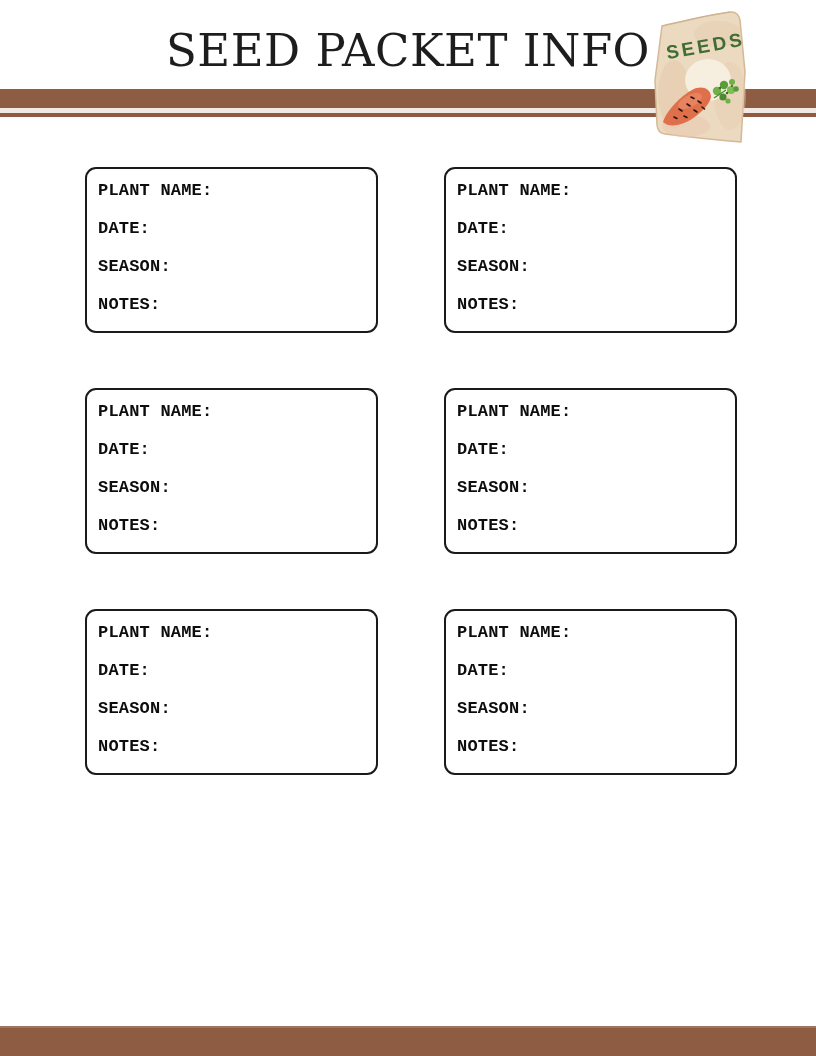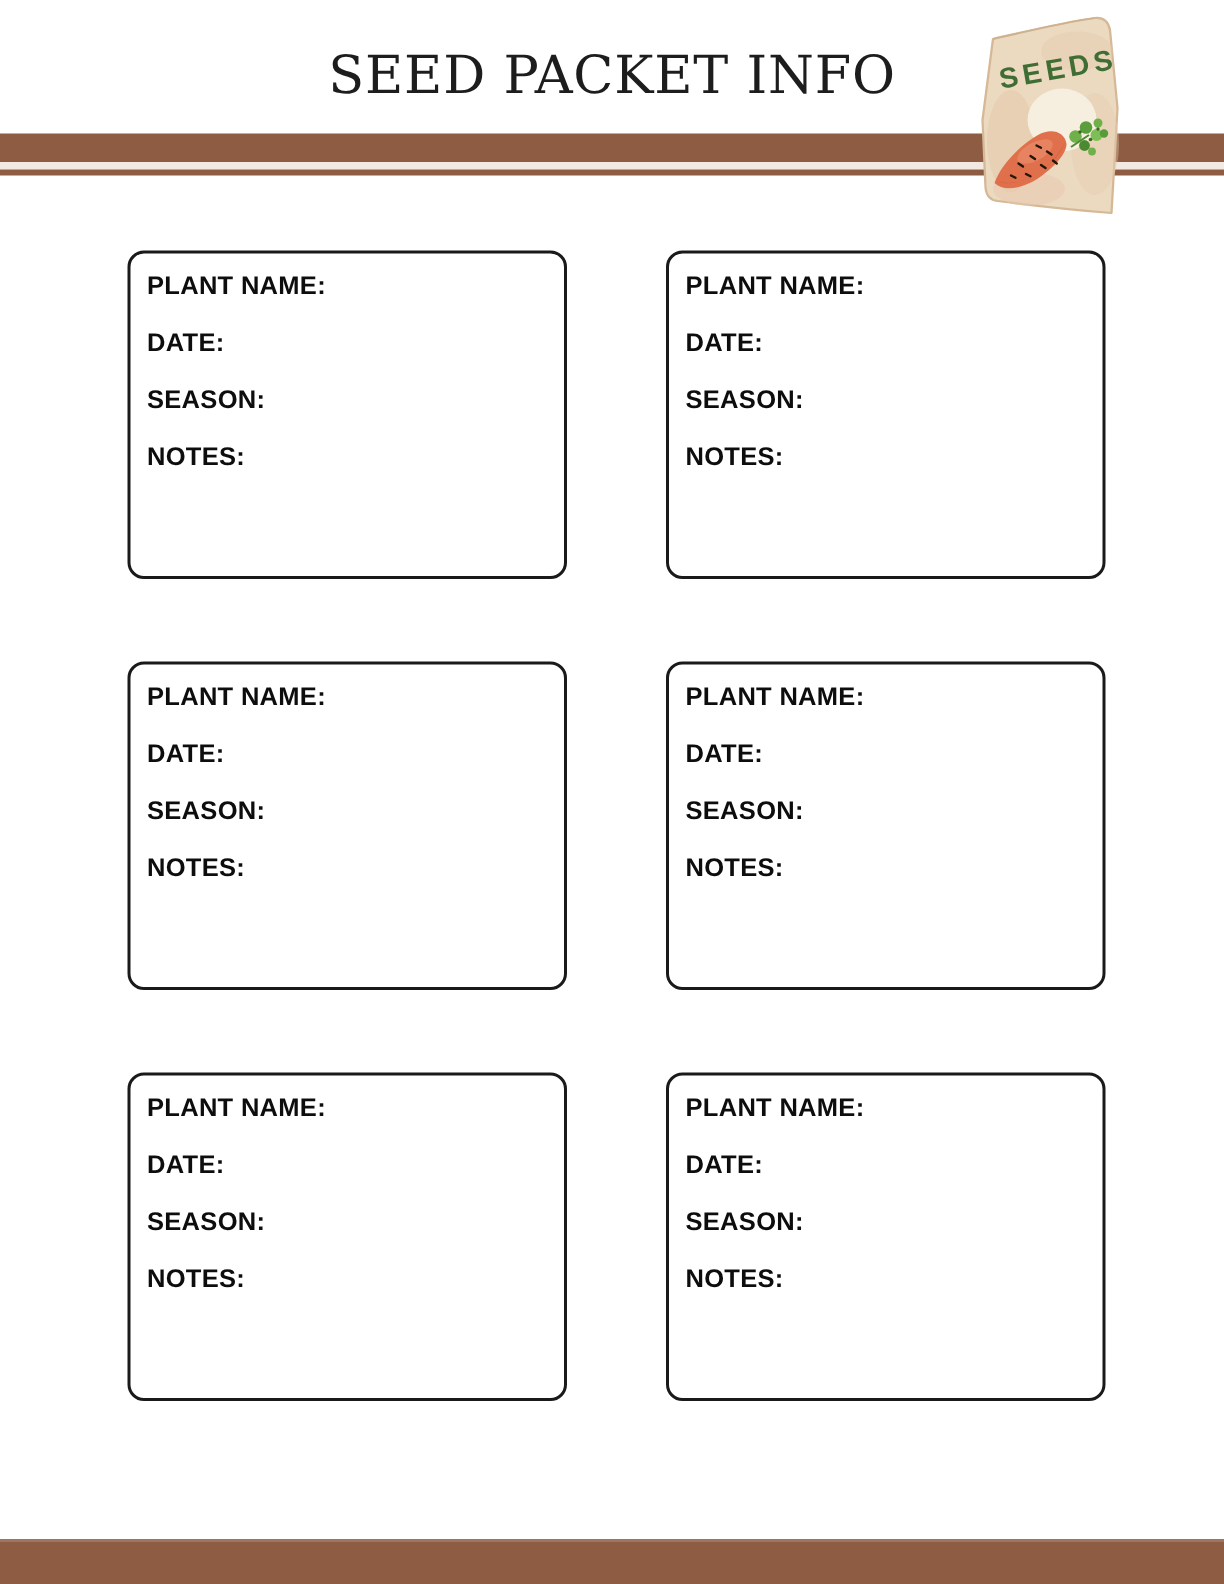--- a/index.html
+++ b/index.html
@@ -10,21 +10,21 @@
     position: relative;
     overflow: hidden;
   }
 
   .page-title {
     position: absolute;
     top: 26px; left: 0; width: 100%;
     text-align: center;
     font-family: "DejaVu Serif", serif;
     font-weight: normal;
-    font-size: 35px;
+    font-size: 45px;
     line-height: 50px;
     letter-spacing: 0.5px;
     color: #1d1d1d;
     margin: 0;
   }
 
   .stripe { position: absolute; left: 0; right: 0; }
   .stripe-thick-top  { top: 89px;  height: 19px; background: #8D5C43; }
   .stripe-gap-top    { top: 108px; height: 5px;  background: #F3E9E3; }
   .stripe-thin-top   { top: 113px; height: 4px;  background: #8D5C43; }
@@ -43,25 +43,26 @@
     left: 85px; top: 167px;
     width: 652px;
     display: grid;
     grid-template-columns: 293px 293px;
     column-gap: 66px;
     row-gap: 55px;
   }
 
   .card {
     box-sizing: border-box;
-    height: 219px;
+    height: 166px;
     background: #ffffff;
     border: 2px solid #1a1a1a;
     border-radius: 11px;
     padding: 13px 12px 4px 11px;
+    font-family: Liberation Mono, monospace;
   }
 
   .field-label {
     display: block;
     font-weight: 700;
     font-size: 17px;
     line-height: 17px;
     letter-spacing: 0.2px;
     color: #0d0d0d;
     margin: 0 0 21px 0;

